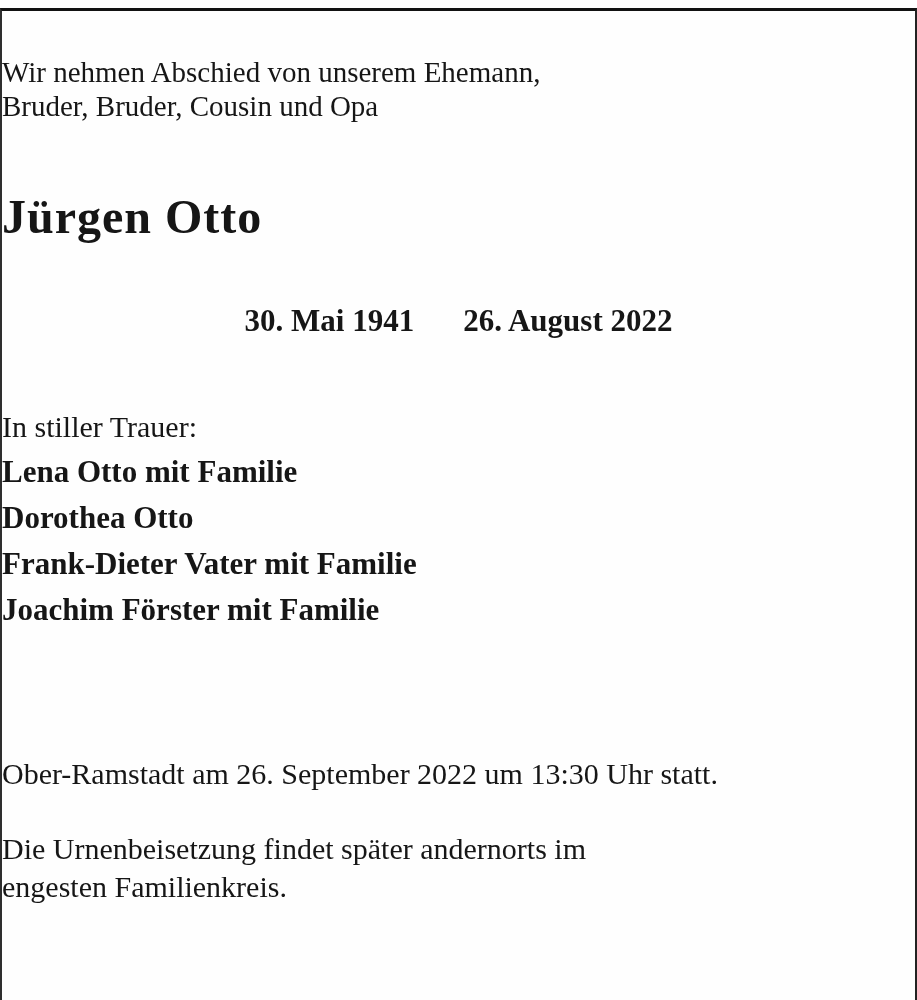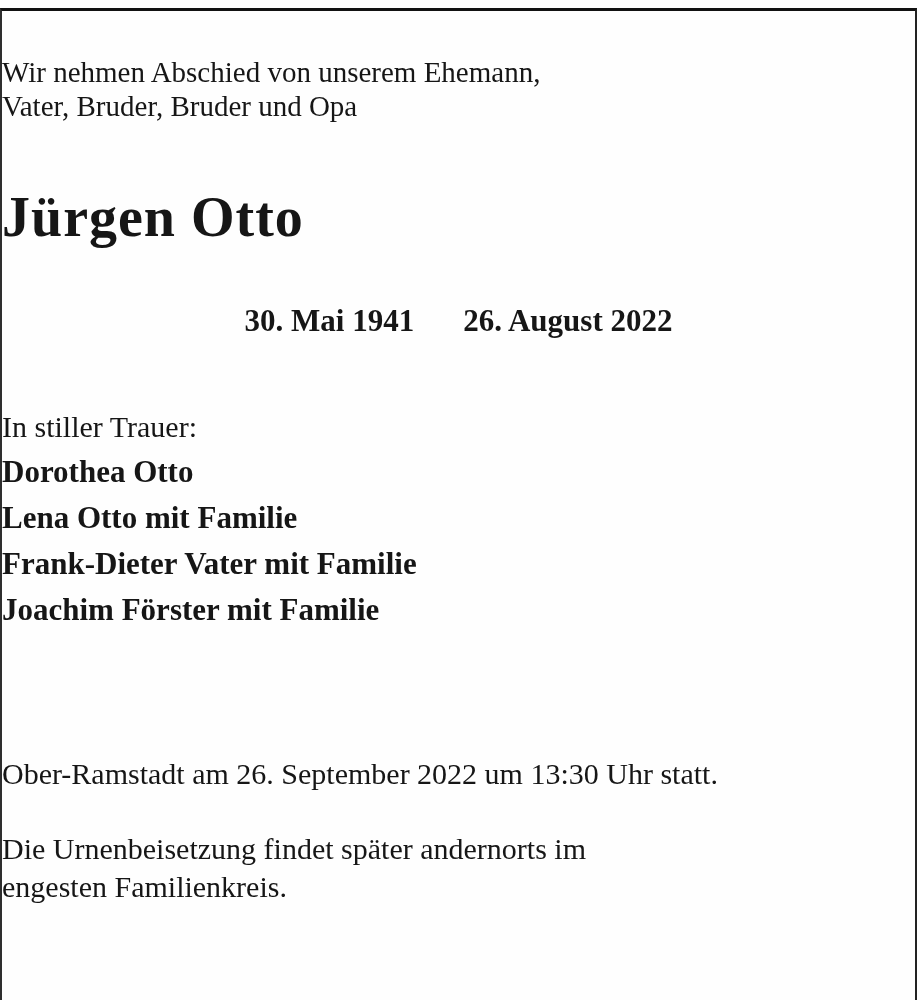--- a/index.html
+++ b/index.html
@@ -23,21 +23,21 @@
   }
   .intro {
     margin-top: 44px;
     font-size: 29px;
     line-height: 34px;
     font-weight: 400;
   }
   .intro .line { display: block; }
   .deceased-name {
     margin-top: 58px;
-    font-size: 56px;
+    font-size: 48px;
     line-height: 72px;
     font-weight: 700;
     letter-spacing: 1px;
   }
   .dates-row {
     margin-top: 48px;
     display: flex;
     justify-content: center;
     gap: 49px;
     font-size: 31px;
@@ -72,34 +72,34 @@
     font-weight: 400;
   }
 </style>
 </head>
 <body>
 
 <div class="notice">
 
   <p class="intro">
     <span class="line">Wir nehmen Abschied von unserem Ehemann,</span>
-    <span class="line">Vater, Bruder, Bruder und Opa</span>
+    <span class="line">Bruder, Bruder, Cousin und Opa</span>
   </p>
 
   <h1 class="deceased-name">Jürgen Otto</h1>
 
   <div class="dates-row">
     <span>30. Mai 1941</span>
     <span>26. August 2022</span>
   </div>
 
   <div class="mourning">
     <p class="mourning-header">In stiller Trauer:</p>
+    <span class="mourner">Lena Otto mit Familie</span>
     <span class="mourner">Dorothea Otto</span>
-    <span class="mourner">Lena Otto mit Familie</span>
     <span class="mourner">Frank-Dieter Vater mit Familie</span>
     <span class="mourner">Joachim Förster mit Familie</span>
   </div>
 
   <p class="service">
     <span class="line">Ober-Ramstadt am 26. September 2022 um 13:30 Uhr statt.</span>
   </p>
 
   <p class="burial">
     <span class="line">Die Urnenbeisetzung findet später andernorts im</span>

